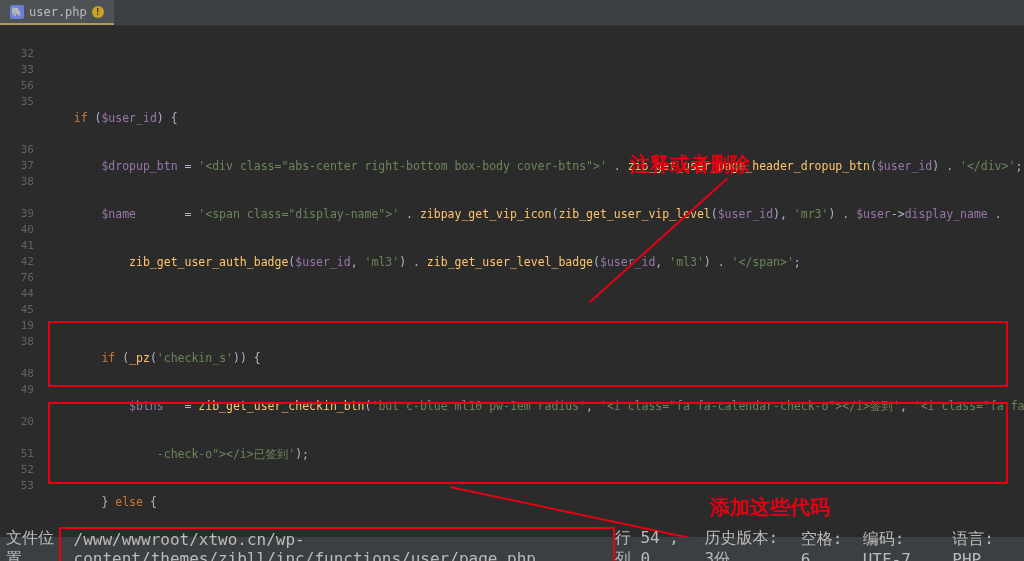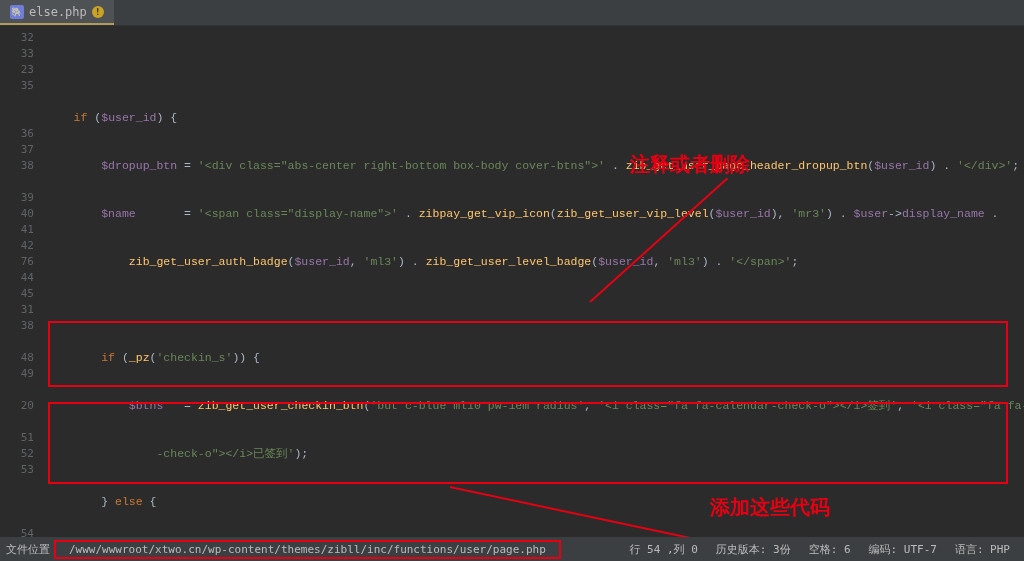--- a/index.html
+++ b/index.html
@@ -2,70 +2,70 @@
 <html><head>
 <meta charset="utf-8">
 <style>
 * { margin: 0; padding: 0; box-sizing: border-box; }
 body { width: 1024px; height: 561px; background: #2b2b2b; font-family: 'Consolas', 'Monaco', monospace; font-size: 12px; overflow: hidden; position: relative; }
 .tab-bar { height: 26px; background: #3c3f41; display: flex; align-items: center; border-bottom: 1px solid #323232; }
 .tab { display: flex; align-items: center; padding: 0 10px; height: 100%; background: #4e5254; color: #bbb; font-size: 12px; gap: 5px; border-bottom: 2px solid #b09b5b; }
 .tab-icon { width: 14px; height: 14px; background: #6e7ed8; border-radius: 2px; display: flex; align-items: center; justify-content: center; font-size: 9px; color: #fff; }
 .tab-warn { width: 12px; height: 12px; background: #c9a227; border-radius: 50%; display: flex; align-items: center; justify-content: center; font-size: 9px; color: #2b2b2b; font-weight: bold; }
 .editor { display: flex; height: 510px; position: relative; }
-.gutter { width: 42px; background: #2b2b2b; color: #606366; text-align: right; padding-right: 8px; padding-top: 4px; line-height: 16px; font-size: 11px; }
+.gutter { width: 42px; background: #2b2b2b; color: #606366; text-align: right; padding-right: 8px; padding-top: 20px; line-height: 16px; font-size: 11px; }
 .gutter div { height: 16px; }
 .code { flex: 1; padding-top: 4px; line-height: 16px; color: #a9b7c6; white-space: pre; overflow: hidden; font-size: 11.5px; }
-.code-line { height: 16px; padding-left: 4px; position: relative; font-family: Liberation Mono, monospace; }
+.code-line { height: 16px; padding-left: 4px; position: relative; }
 .kw { color: #cc7832; }
 .var { color: #9876aa; }
 .str { color: #6a8759; }
 .fn { color: #ffc66d; }
 .arrow { color: #a9b7c6; }
 .box-red { position: absolute; border: 2px solid #e60012; pointer-events: none; }
 .anno { position: absolute; color: #e60012; font-weight: bold; font-family: 'Microsoft YaHei', sans-serif; pointer-events: none; }
 .anno-line { position: absolute; background: #e60012; height: 2px; transform-origin: left center; pointer-events: none; }
-.status-bar { position: absolute; bottom: 0; left: 0; right: 0; height: 24px; background: #3c3f41; display: flex; align-items: center; color: #bbb; font-size: 11px; padding: 0 6px; }
+.status-bar { position: absolute; bottom: 0; left: 0; right: 0; height: 24px; background: #3c3f41; display: flex; align-items: center; color: #bbb; font-size: 16px; padding: 0 6px; }
 .path-box { border: 2px solid #e60012; padding: 1px 13px; display: flex; align-items: center; margin-left: 4px; }
 .status-right { margin-left: auto; display: flex; gap: 18px; align-items: center; padding-right: 8px; }
 .left-gut { position: absolute; left: 0; top: 230px; width: 16px; height: 24px; background: #3c3f41; border-radius: 0 3px 3px 0; display: flex; align-items: center; justify-content: center; color: #bbb; font-size: 10px; }
 </style>
 </head>
 <body>
 
 <div class="tab-bar">
   <div class="tab">
     <span class="tab-icon">🐘</span>
-    <span>else.php</span>
+    <span>user.php</span>
     <span class="tab-warn">!</span>
   </div>
 </div>
 
 <div class="left-gut">‹</div>
 
 <div class="editor">
   <div class="gutter" id="gutter">
       <div>32</div>
       <div>33</div>
-      <div>23</div>
+      <div>56</div>
       <div>35</div>
       <div></div>
       <div></div>
       <div>36</div>
       <div>37</div>
       <div>38</div>
       <div></div>
       <div>39</div>
       <div>40</div>
       <div>41</div>
       <div>42</div>
       <div>76</div>
       <div>44</div>
       <div>45</div>
-      <div>31</div>
+      <div>19</div>
       <div>38</div>
       <div></div>
       <div>48</div>
       <div>49</div>
       <div></div>
       <div>20</div>
       <div></div>
       <div>51</div>
       <div>52</div>
       <div>53</div>

